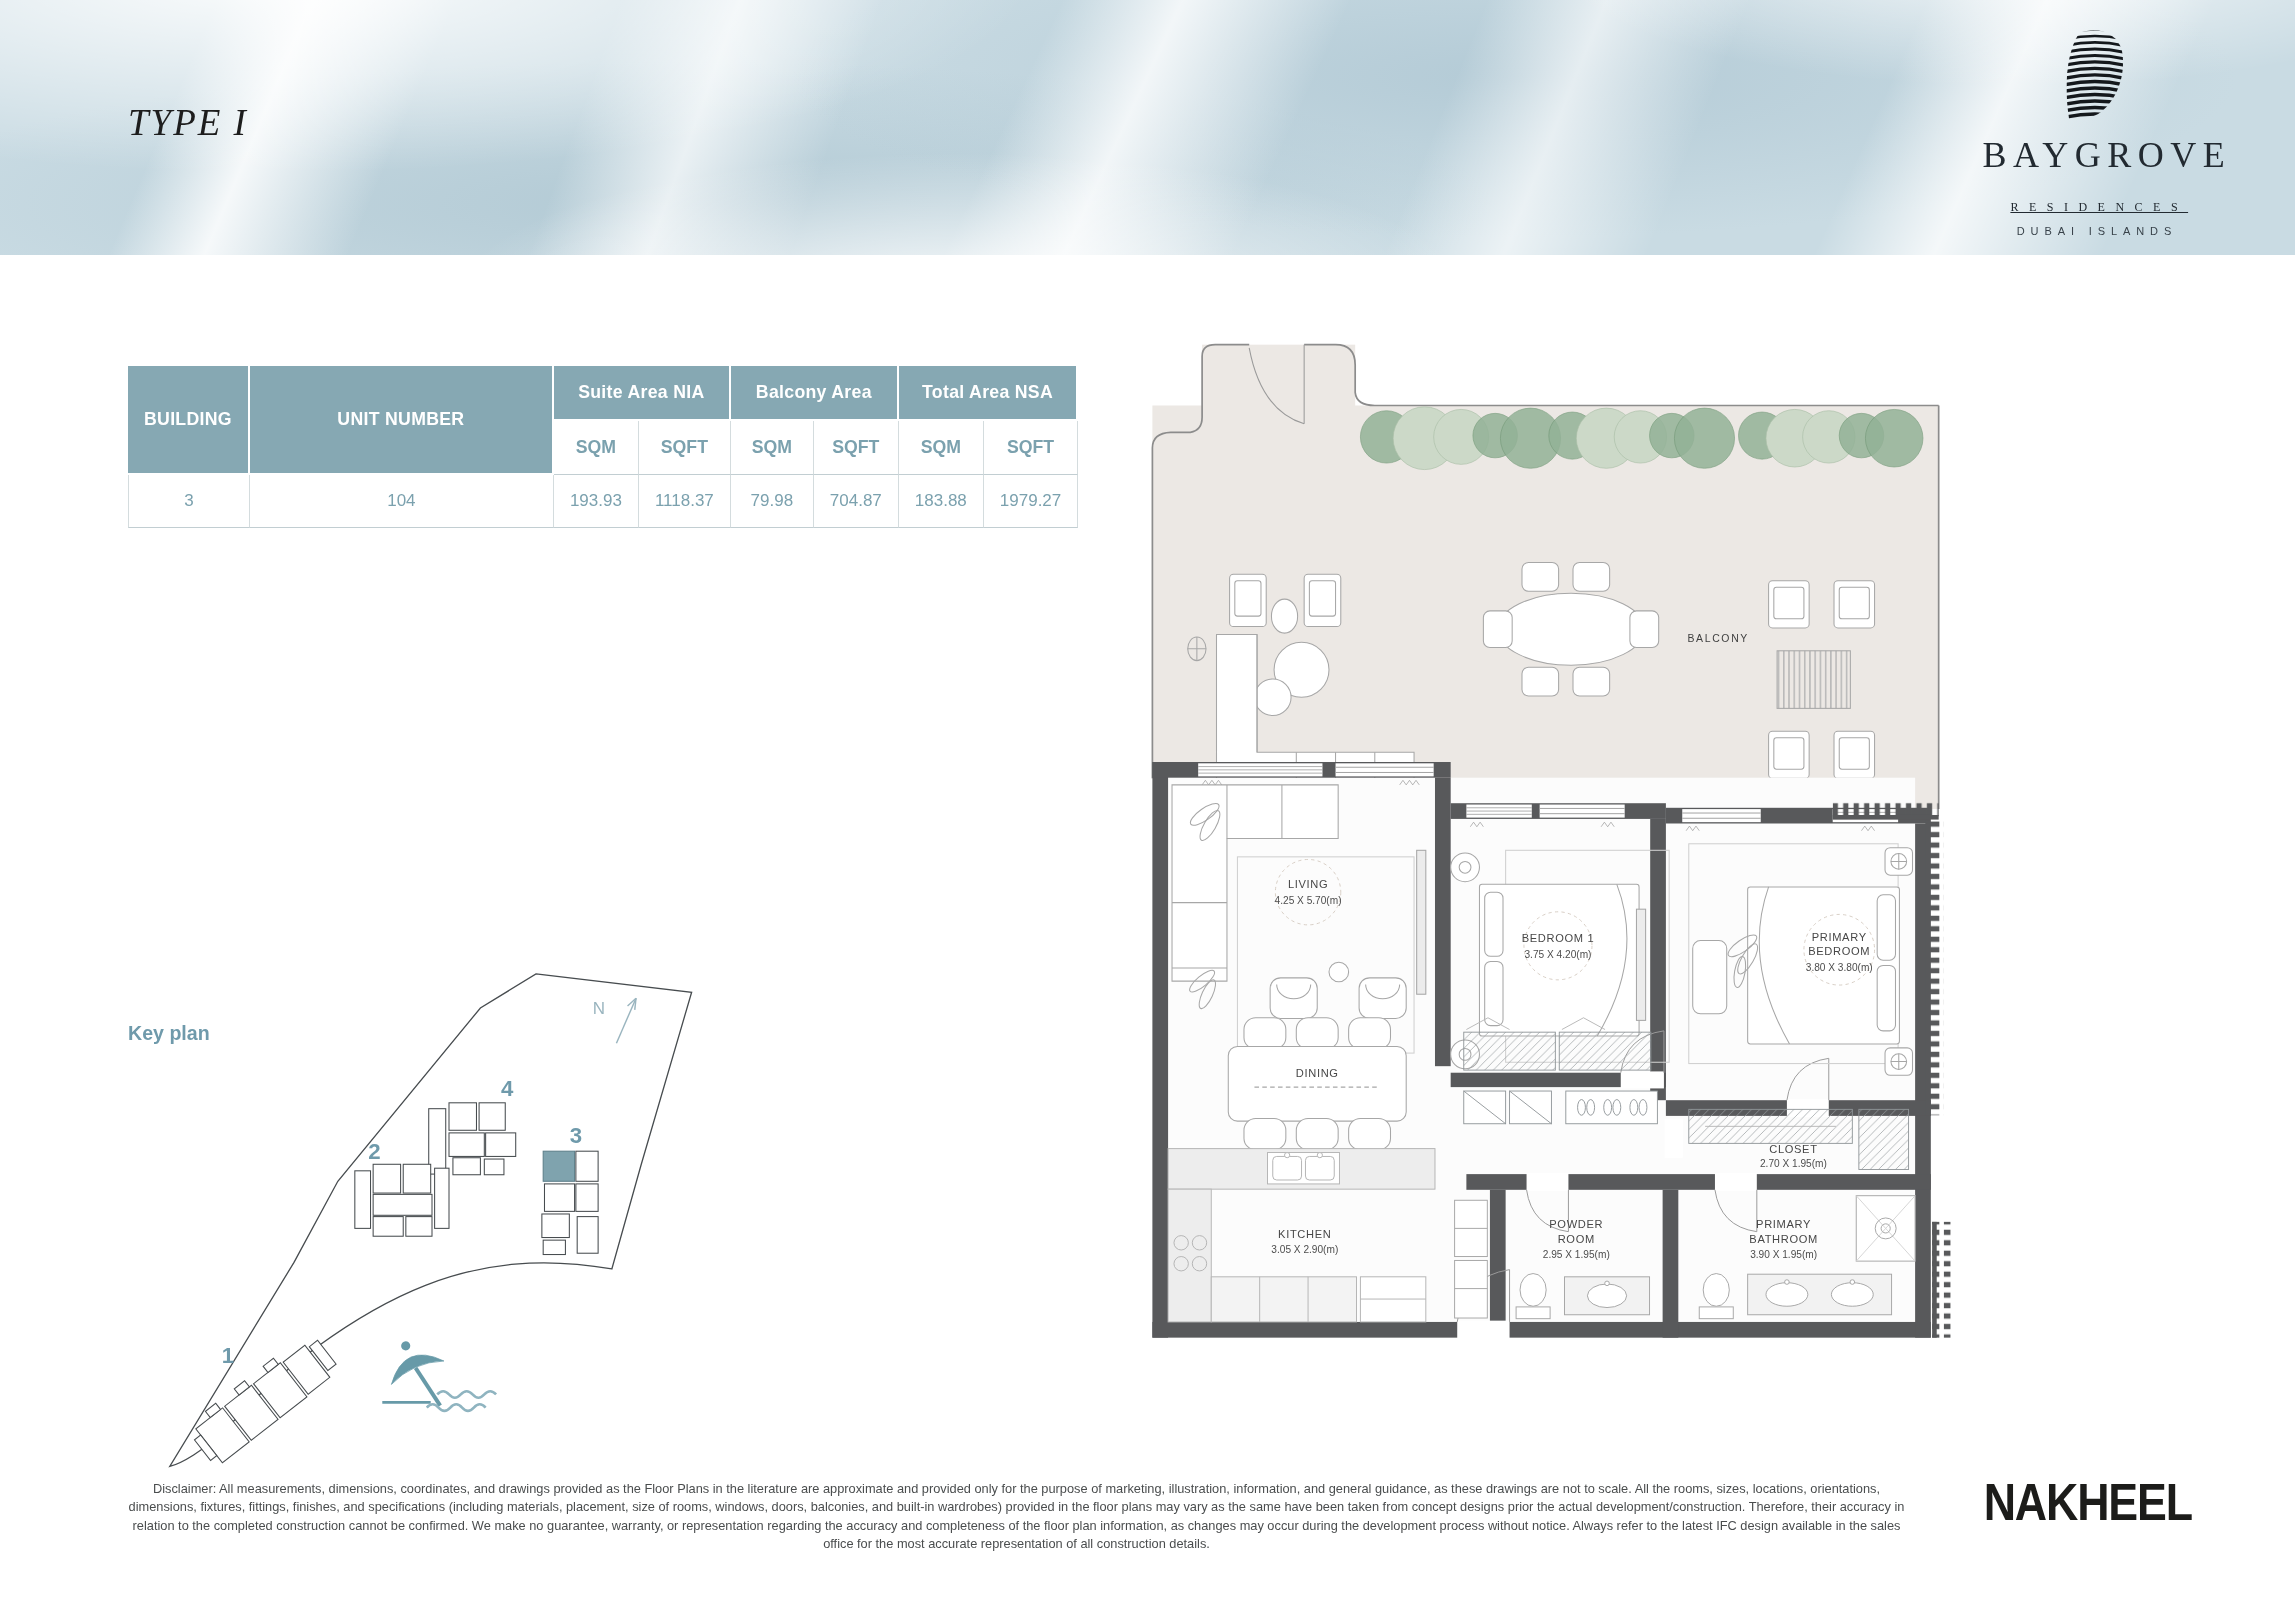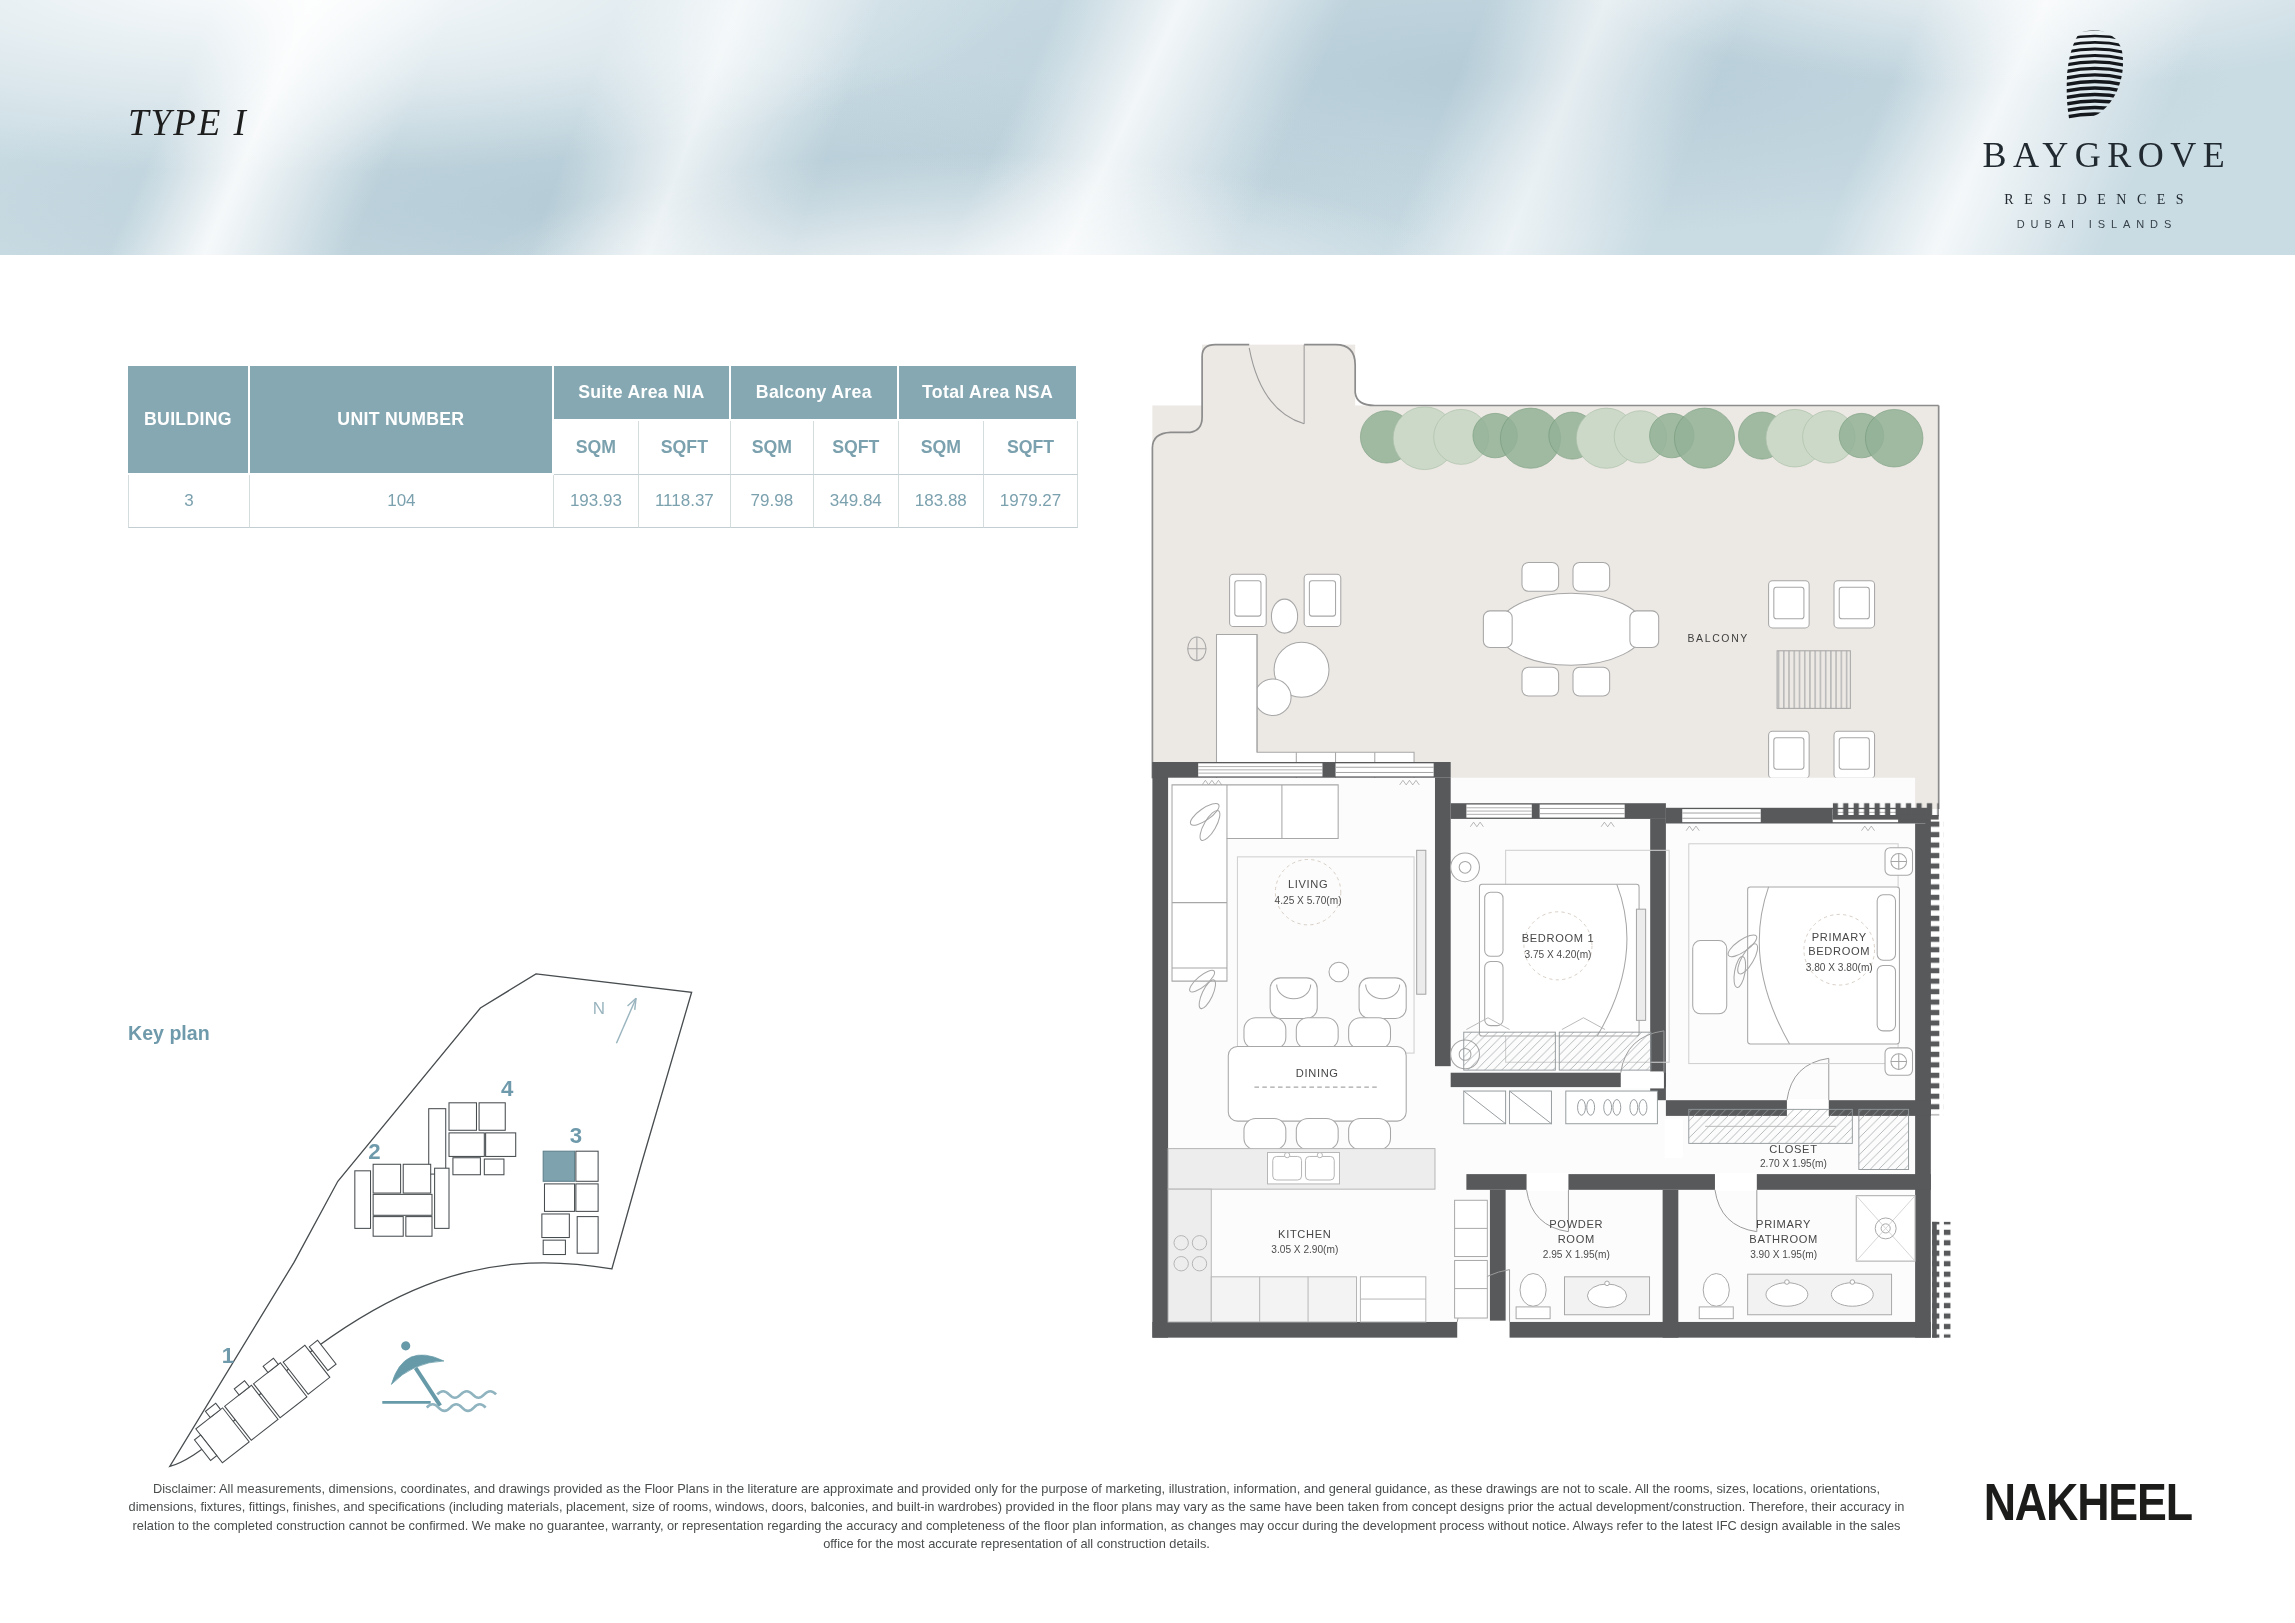--- a/index.html
+++ b/index.html
@@ -37,21 +37,21 @@
     font-family:"Liberation Serif",serif;font-weight:400;font-size:88px;
     letter-spacing:3.3px;color:var(--ink);line-height:1;white-space:nowrap;
   }
   .page-subtitle{
     font-family:"Liberation Serif",serif;font-style:italic;font-weight:400;
     font-size:37px;letter-spacing:2px;color:#1d1d1d;margin-top:17px;
   }
   .brand{position:absolute;left:1976px;top:25px;width:236px;text-align:center;color:#222a31;}
   .brand-icon{display:block;margin:0 auto 11.8px auto;}
   .brand-name{font-family:"Liberation Serif",serif;font-size:36px;letter-spacing:6.5px;margin-left:6.5px;}
-  .brand-division{font-family:"Liberation Serif",serif;font-size:14px;letter-spacing:10.5px;margin-top:16px;margin-left:10.5px;}
+  .brand-division{font-family:"Liberation Serif",serif;font-size:12px;letter-spacing:10.5px;margin-top:24px;margin-left:10.5px;text-decoration:underline;}
   .brand-location{font-size:11px;letter-spacing:5.9px;margin-top:10px;margin-left:5.9px;color:#38424a;}
   
   .area-table{position:absolute;left:128px;top:366px;border-collapse:separate;border-spacing:0;}
   .area-table th,.area-table td{padding:16px;text-align:center;vertical-align:middle;}
   .th-teal{
     background:var(--teal-bg);color:#ffffff;font-weight:bold;font-size:17.7px;letter-spacing:0.3px;
     border-right:2px solid #fff;border-bottom:2px solid #fff;
   }
   .th-sub{
     background:#fff;color:var(--teal-text);font-weight:bold;font-size:17.7px;
@@ -139,21 +139,21 @@
       <th class="th-sub col-sqft">SQFT</th>
       <th class="th-sub col-sqm">SQM</th>
       <th class="th-sub col-sqft">SQFT</th>
     </tr>
     <tr class="row-data">
       <td class="td-data td-first">3</td>
       <td class="td-data">104</td>
       <td class="td-data">193.93</td>
       <td class="td-data">1118.37</td>
       <td class="td-data">79.98</td>
-      <td class="td-data">349.84</td>
+      <td class="td-data">704.87</td>
       <td class="td-data">183.88</td>
       <td class="td-data">1979.27</td>
     </tr>
   </tbody>
     </table>
 
   <div class="keyplan-label">Key plan</div>
   <svg style="position:absolute;left:118px;top:955px;" width="628" height="654" viewBox="0 0 960 1000">
 
     <path d="M639,29 L877,57 L800,320 L755,480 C650,462 560,470 470,505 C360,548 240,640 170,720 C130,760 95,778 79,782 L269,470 L336,346 L554,81 Z" fill="none" stroke="#474c4f" stroke-width="2"></path>

